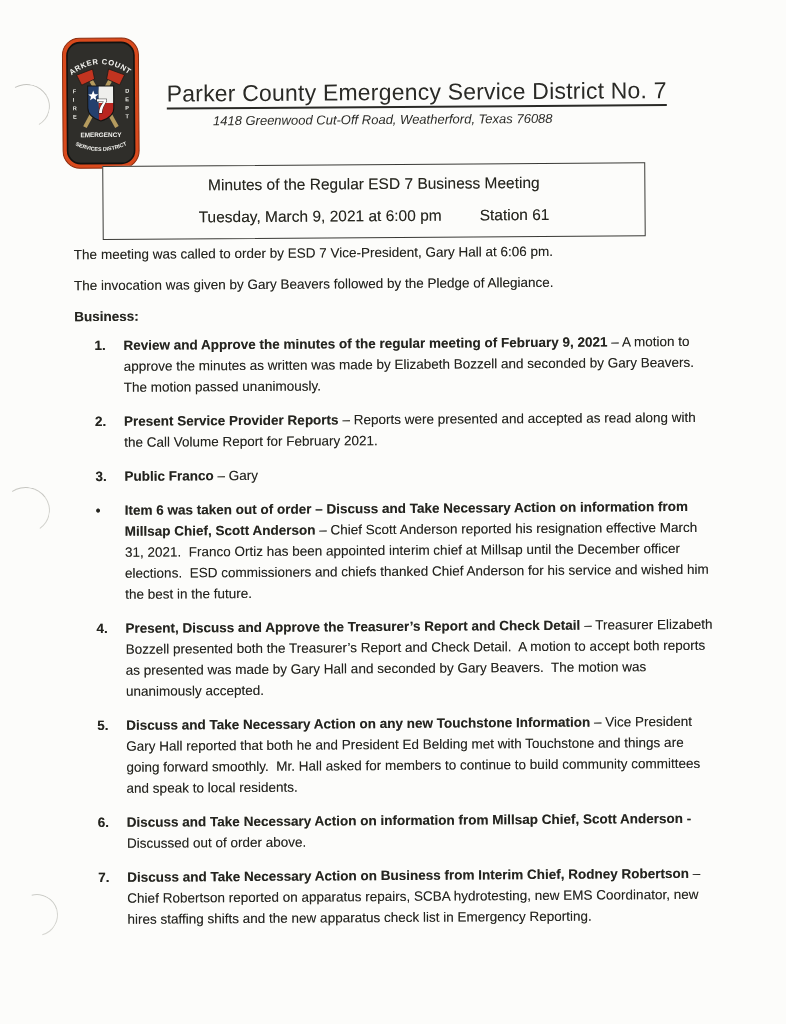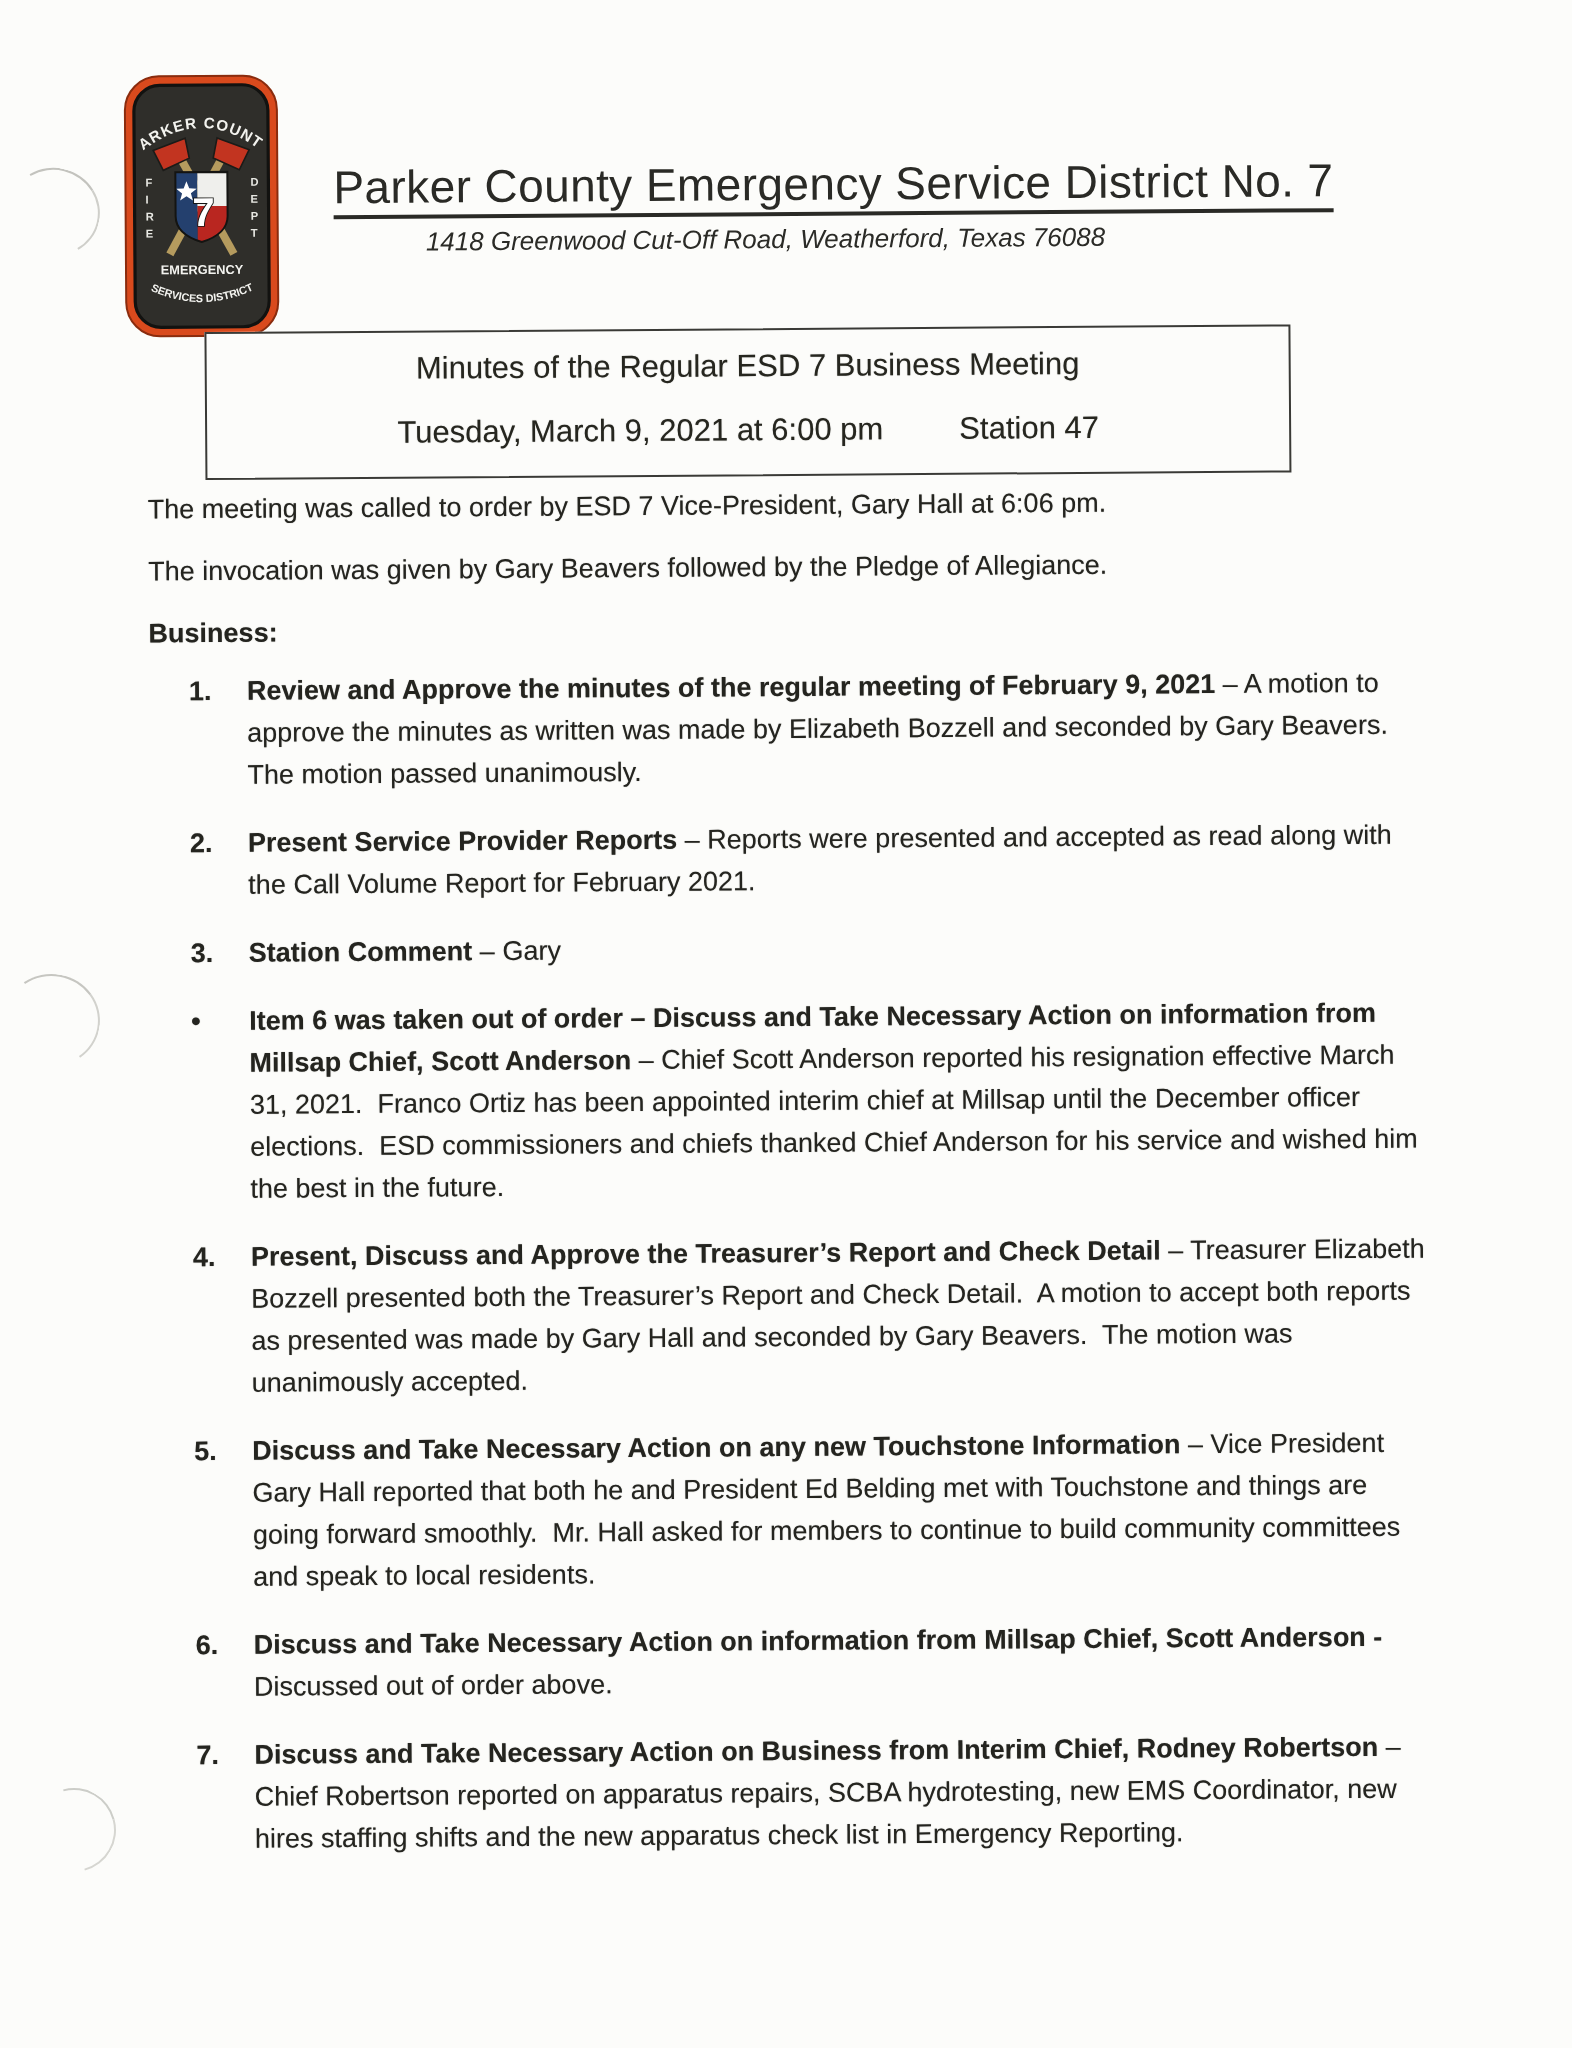--- a/index.html
+++ b/index.html
@@ -106,40 +106,40 @@
 
     <div class="org-title">
       <span class="t">Parker County Emergency Service District No. 7</span>
     </div>
     <div class="org-address">1418 Greenwood Cut-Off Road, Weatherford, Texas 76088</div>
 
     <div class="meeting-box">
       <div>Minutes of the Regular ESD 7 Business Meeting</div>
       <div class="meeting-line2">
         <span>Tuesday, March 9, 2021 at 6:00 pm</span>
-        <span>Station 47</span>
+        <span>Station 61</span>
       </div>
     </div>
 
     <div class="body">
       <p class="para">The meeting was called to order by ESD 7 Vice-President, Gary Hall at 6:06 pm.</p>
       <p class="para">The invocation was given by Gary Beavers followed by the Pledge of Allegiance.</p>
       <p class="business">Business:</p>
 
       <div class="item">
         <span class="marker">1.</span>
         <span class="itext"><b>Review and Approve the minutes of the regular meeting of February 9, 2021</b><span> – </span><span>A motion to approve the minutes as written was made by Elizabeth Bozzell and seconded by Gary Beavers.  The motion passed unanimously.</span></span>
       </div>
       <div class="item">
         <span class="marker">2.</span>
         <span class="itext"><b>Present Service Provider Reports</b><span> – </span><span>Reports were presented and accepted as read along with the Call Volume Report for February 2021.</span></span>
       </div>
       <div class="item">
         <span class="marker">3.</span>
-        <span class="itext"><b>Station Comment</b><span> – </span><span>Gary</span></span>
+        <span class="itext"><b>Public Franco</b><span> – </span><span>Gary</span></span>
       </div>
       <div class="item">
         <span class="marker">•</span>
         <span class="itext"><b>Item 6 was taken out of order – Discuss and Take Necessary Action on information from Millsap Chief, Scott Anderson</b><span> – </span><span>Chief Scott Anderson reported his resignation effective March 31, 2021.  Franco Ortiz has been appointed interim chief at Millsap until the December officer elections.  ESD commissioners and chiefs thanked Chief Anderson for his service and wished him the best in the future.</span></span>
       </div>
       <div class="item">
         <span class="marker">4.</span>
         <span class="itext"><b>Present, Discuss and Approve the Treasurer’s Report and Check Detail</b><span> – </span><span>Treasurer Elizabeth Bozzell presented both the Treasurer’s Report and Check Detail.  A motion to accept both reports as presented was made by Gary Hall and seconded by Gary Beavers.  The motion was unanimously accepted.</span></span>
       </div>
       <div class="item">

